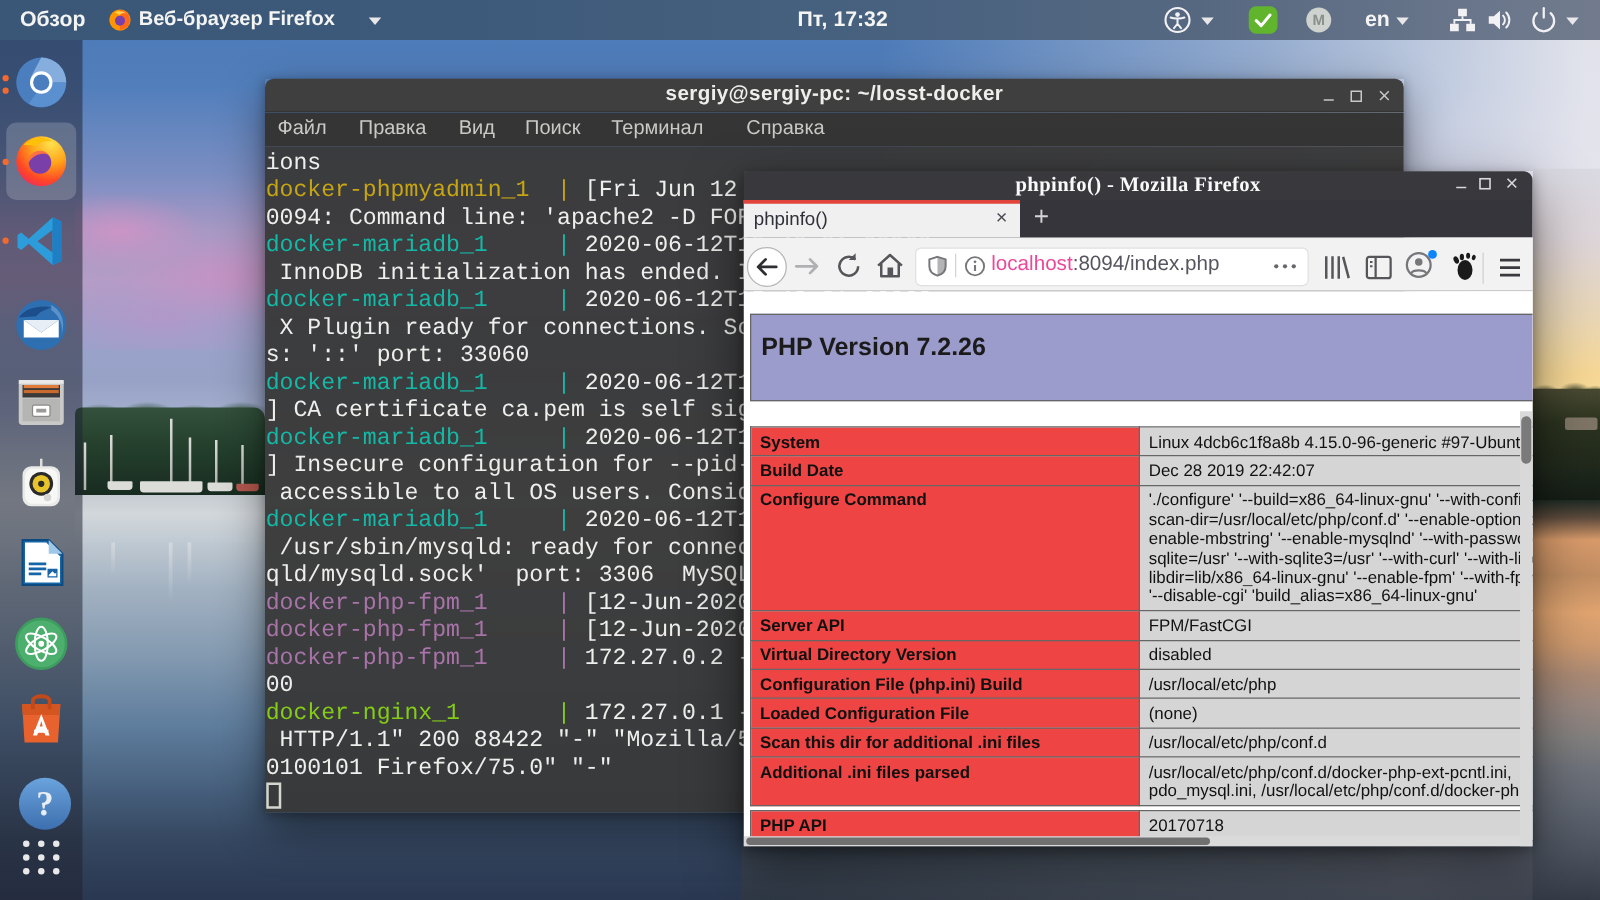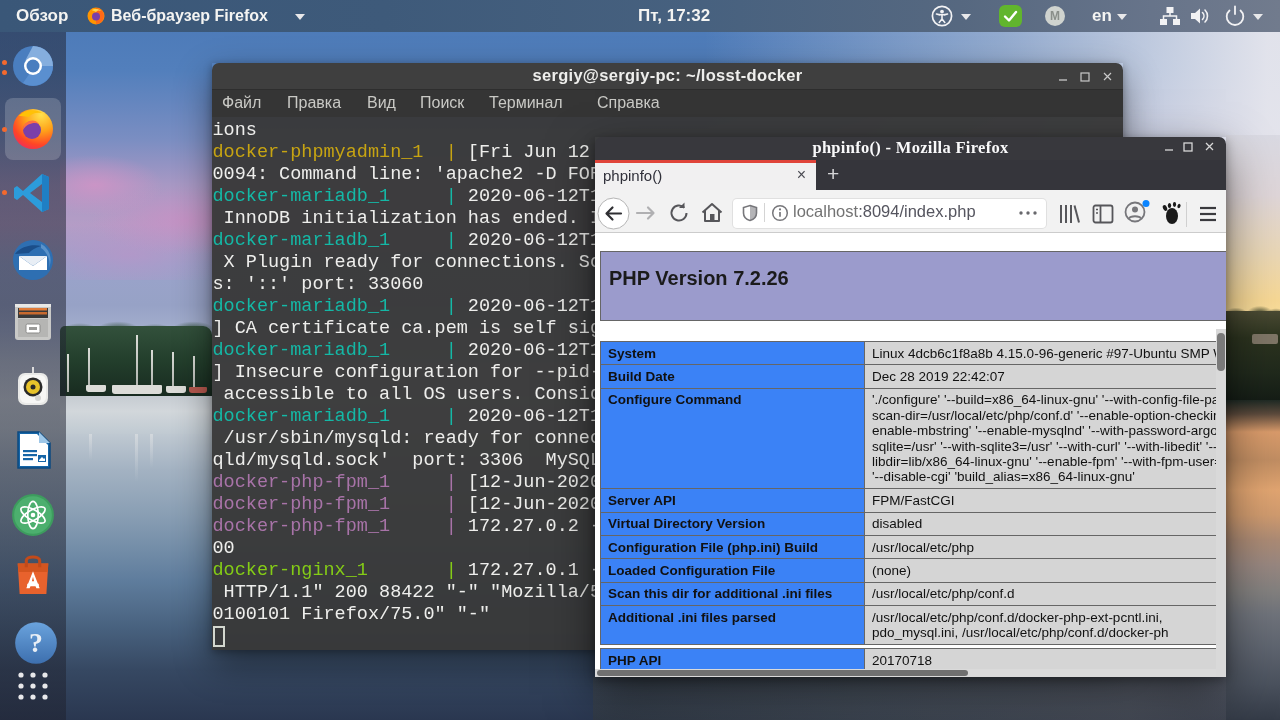--- a/index.html
+++ b/index.html
@@ -105,21 +105,21 @@
   #ff-url .txt { position:absolute; left:60px; top:3px; font-size:16.5px; color:#1b1b1d; white-space:nowrap; }
   #ff-url .txt .sec { color:#55555f; }
   #ff-content { position:absolute; left:0; top:96px; width:631px; height:444px; background:#fff; overflow:hidden; }
 
   
   #php { position:absolute; left:5px; top:18px; width:934px; font-size:13.5px; color:#111; }
   #php-h1 { width:934px; height:70px; background:#9b9bcc; border:1px solid #666; }
   #php-h1 div { padding:15px 0 0 8px; font-size:20px; font-weight:bold; color:#1b1b1b; }
   table.pi { border-collapse:collapse; width:934px; margin-top:20px; table-layout:fixed; }
   table.pi td { border:1px solid #666; padding:3.5px 7px; vertical-align:top; font-size:13.5px; line-height:15.4px; }
-  td.e { background:#3b82f6; font-weight:bold; width:264px; }
+  td.e { background:#ef4444; font-weight:bold; width:311px; }
   td.v { background:#d5d5d5; }
   td.v div { white-space:nowrap; overflow:hidden; line-height:15.4px; }
   
   #vsb { position:absolute; right:0; top:96px; width:10px; height:444px; background:#d9d9d9; }
   #vsb .th { position:absolute; left:1px; top:4px; width:8px; height:38px; background:#7a7a7a; border-radius:4px; }
   #hsb { position:absolute; left:0; top:436px; width:621px; height:8px; background:#dadada; }
   #hsb .th { position:absolute; left:2px; top:1px; width:371px; height:6px; background:#707070; border-radius:3px; }
 
   svg { display:block; }
 </style>
@@ -243,21 +243,21 @@
         <svg class="abs" style="left:8px; top:5px;" width="18" height="18" viewBox="0 0 18 18">
           <path d="M9 1.5 L15.5 3.5 V9 C15.5 13 12.5 15.5 9 16.5 C5.5 15.5 2.5 13 2.5 9 V3.5 Z" fill="none" stroke="#77777b" stroke-width="1.6"></path>
           <path d="M9 1.5 L15.5 3.5 V9 C15.5 13 12.5 15.5 9 16.5 Z" fill="#77777b" opacity="0.55"></path>
         </svg>
         <div class="abs" style="left:31px; top:4px; width:1px; height:19px; background:#d4d4d4;"></div>
         <svg class="abs" style="left:38px; top:5px;" width="18" height="18" viewBox="0 0 18 18">
           <circle cx="9" cy="9" r="7.3" fill="none" stroke="#77777b" stroke-width="1.5"></circle>
           <line x1="9" y1="8" x2="9" y2="12.7" stroke="#77777b" stroke-width="1.7"></line>
           <circle cx="9" cy="5.4" r="1.1" fill="#77777b"></circle>
         </svg>
-        <div class="txt"><b style="font-weight:normal; color:#737373;">localhost</b><span class="sec">:8094/index.php</span></div>
+        <div class="txt"><b style="font-weight:normal; color:#ec4899;">localhost</b><span class="sec">:8094/index.php</span></div>
         <svg class="abs" style="right:8px; top:11px;" width="20" height="6" viewBox="0 0 20 6">
           <circle cx="3" cy="3" r="1.7" fill="#68686c"></circle>
             <circle cx="10" cy="3" r="1.7" fill="#68686c"></circle>
             <circle cx="17" cy="3" r="1.7" fill="#68686c"></circle>
         </svg>
       </div>
 
       <svg class="abs" style="left:461px; top:11px;" width="26" height="26" viewBox="0 0 26 26">
         <line x1="5" y1="4" x2="5" y2="22" stroke="#56565a" stroke-width="2"></line>
         <line x1="10" y1="4" x2="10" y2="22" stroke="#56565a" stroke-width="2"></line>

